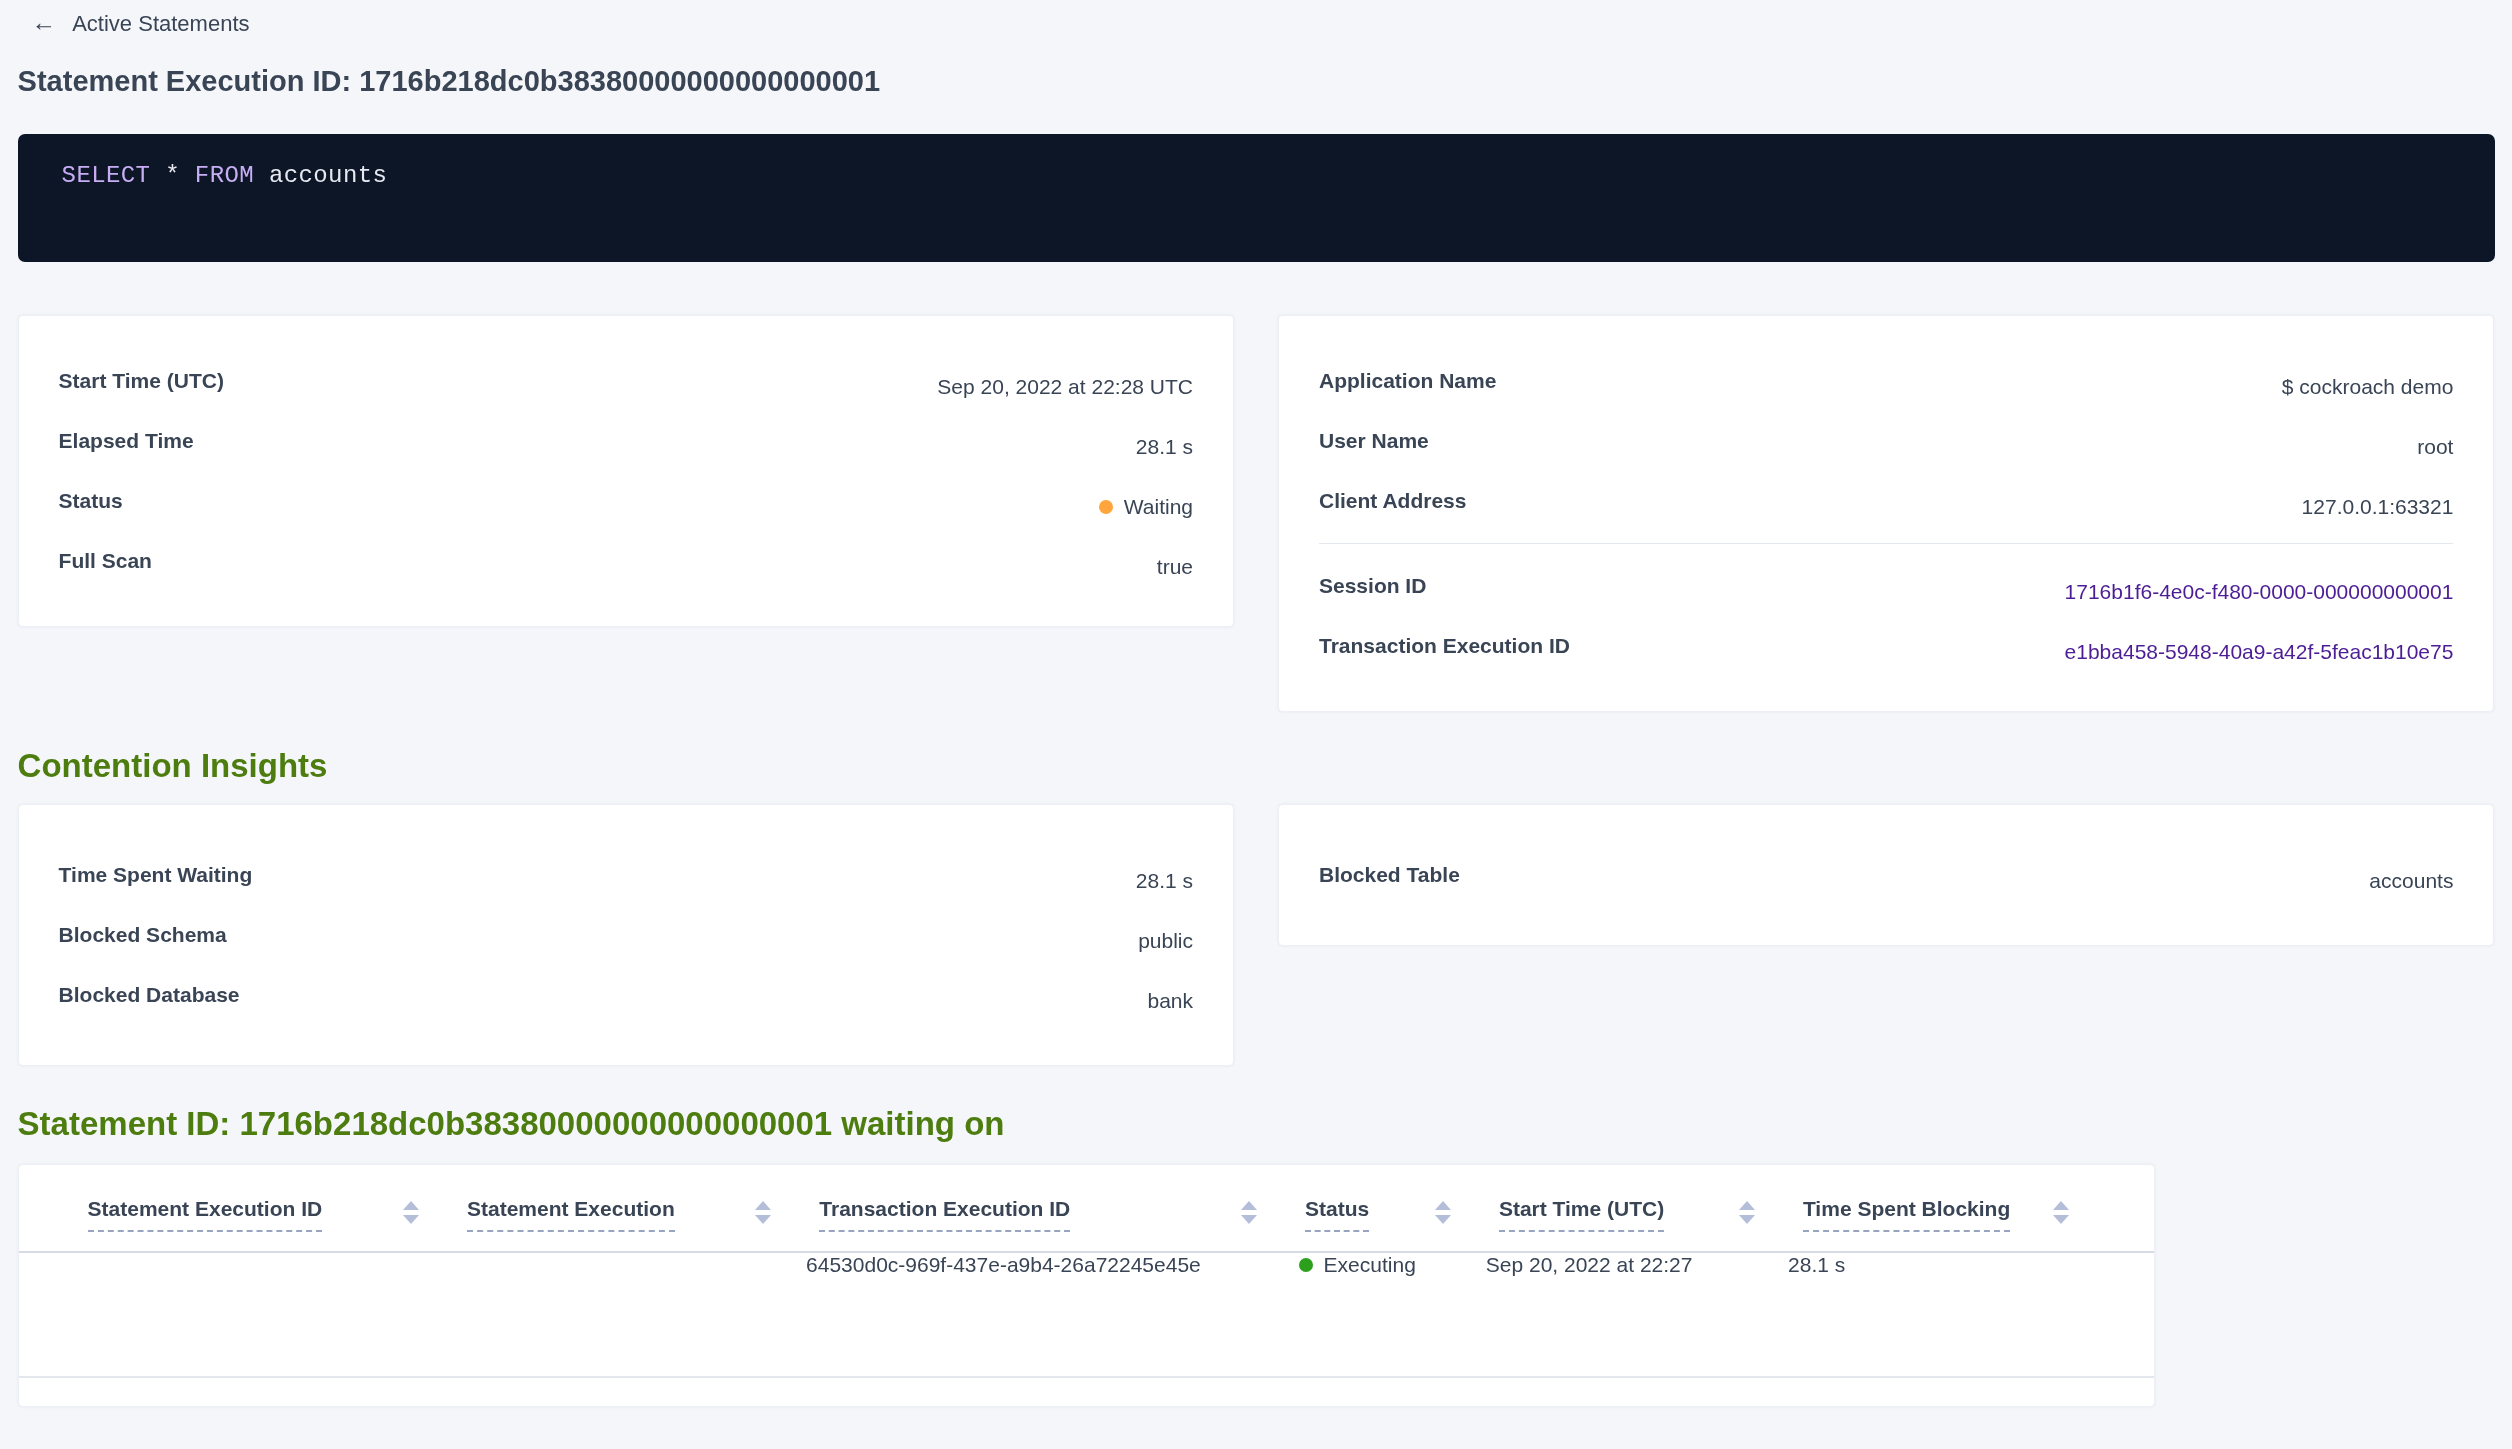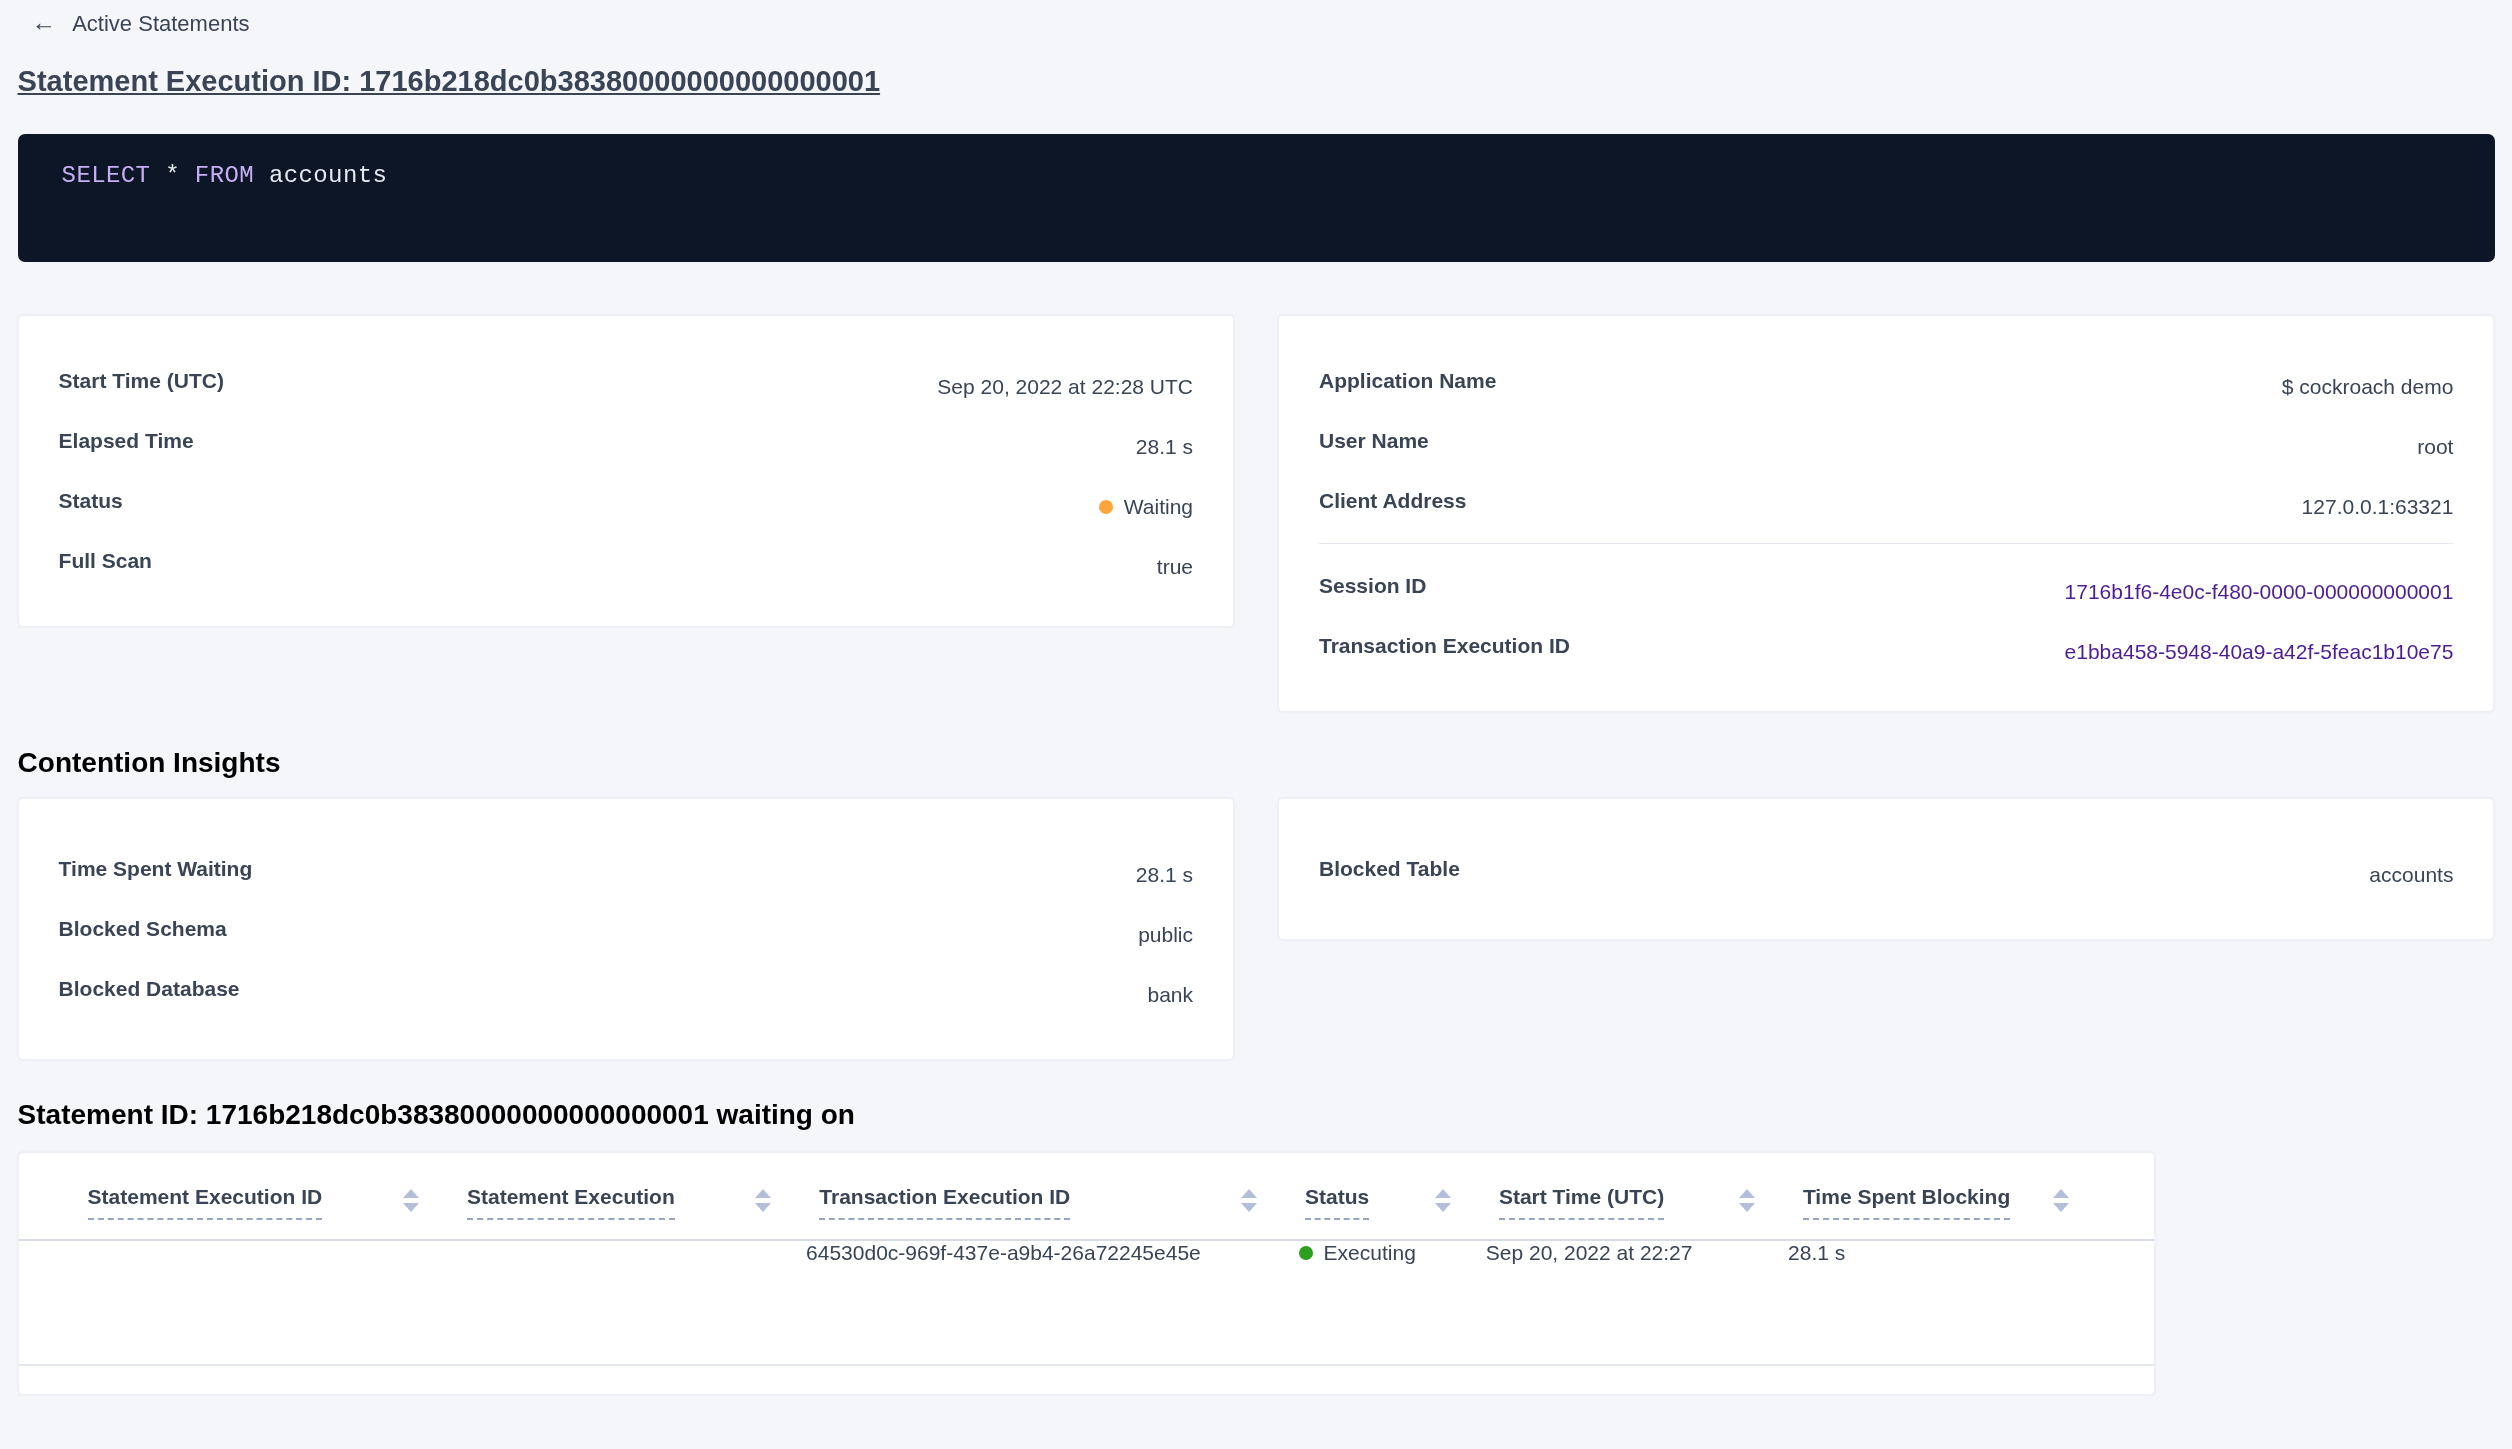--- a/index.html
+++ b/index.html
@@ -14,21 +14,21 @@
 
   
   .back-link {
     display: inline-flex; align-items: center; gap: 16px;
     margin-left: 14px; font-size: 22px; color: #394455;
     text-decoration: none; cursor: pointer;
   }
   .back-arrow { font-size: 24.6px; line-height: 1; }
 
   
-  .page-title { margin-top: 28px; font-size: 29px; font-weight: 700; color: #394455; text-decoration: underline; }
+  .page-title { margin-top: 28px; font-size: 29px; font-weight: 700; color: #394455; }
 
   
   .sql-box {
     margin-top: 36px; height: 128px; width: 2477px;
     background: #0d1627; border-radius: 7px;
     padding: 28px 44px;
     font-family: "Liberation Mono", monospace;
     font-size: 24px; letter-spacing: 0.4px;
   }
   .sql-kw { color: #c7adf4; }
@@ -49,21 +49,21 @@
   }
   .kv-label { font-weight: 700; }
   .kv-value { font-weight: 400; text-align: right; margin-top: 12px; }
   .kv-link { color: #4c1d95; text-decoration: none; cursor: pointer; }
   .card-divider { height: 0.9px; background: #e3e8f0; margin: 12.3px 0; }
 
   .status-value { display: inline-flex; align-items: center; gap: 10.5px; }
   .dot { width: 14px; height: 14px; border-radius: 50%; display: inline-block; flex: 0 0 auto; }
 
   
-  .section-heading { font-size: 28px; font-weight: 700; color: #000000; }
+  .section-heading { font-size: 33px; font-weight: 700; color: #4d7c0f; }
   .h-contention { margin-top: 35px; }
   .h-waiting { margin-top: 39px; }
   .contention-row { margin-top: 19.3px; }
   .waiting-table-wrap { margin-top: 21px; }
 
   
   .table-card {
     width: 2137px; background: #ffffff;
     border: 0.9px solid #eceff5; border-radius: 4.4px;
     box-shadow: 0 0 2.6px rgba(60,70,100,0.08);

